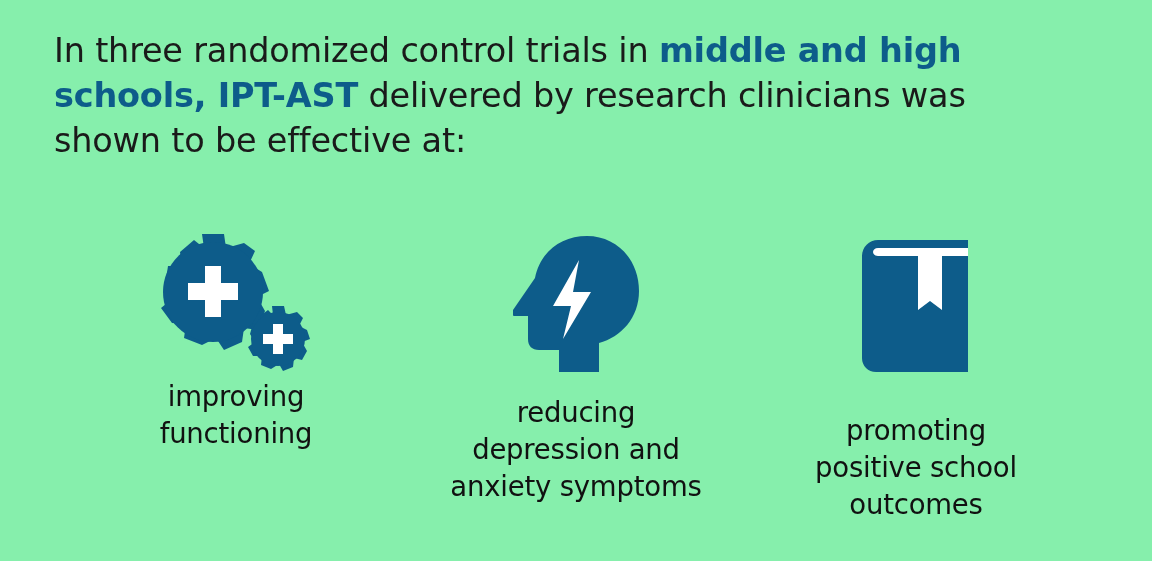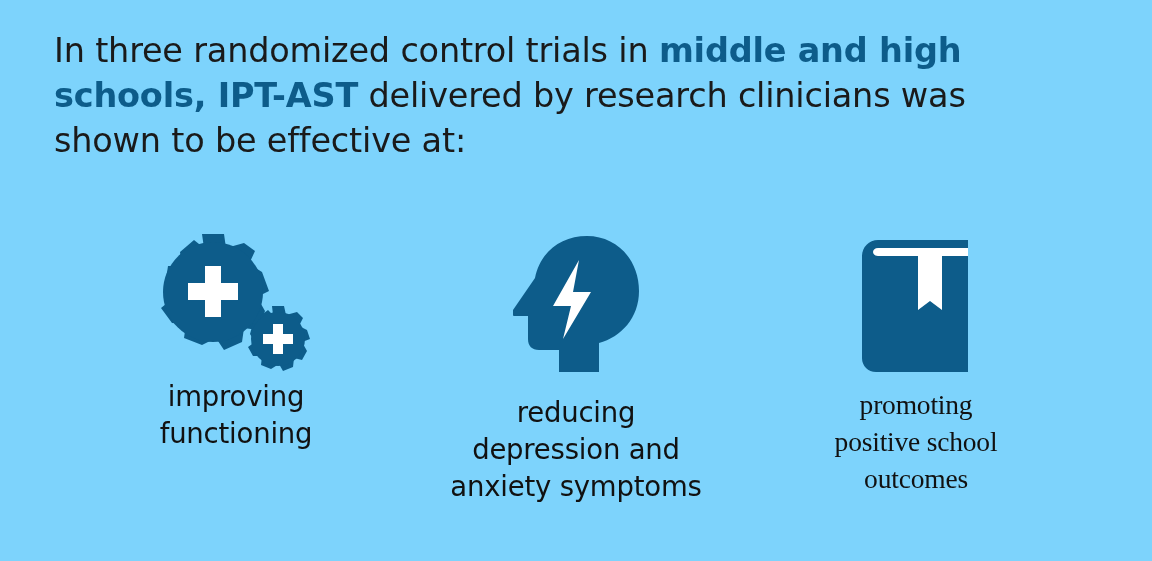--- a/index.html
+++ b/index.html
@@ -9,21 +9,21 @@
     background: #ffffff;
   }
   body {
     font-family: "DejaVu Sans", "Liberation Sans", sans-serif;
     -webkit-font-smoothing: antialiased;
   }
   .slide {
     position: relative;
     width: 1152px;
     height: 561px;
-    background: #7dd3fc;
+    background: #86efac;
     overflow: hidden;
   }
 
   
   .headline {
     position: absolute;
     left: 54px;
     top: 28px;
     width: 985px;
     font-family: "DejaVu Sans", "Liberation Sans", sans-serif;
@@ -72,21 +72,21 @@
     font-family: "DejaVu Sans", "Liberation Sans", sans-serif;
     font-size: 27.5px;
     line-height: 37px;
     color: #111111;
     text-align: center;
     font-weight: 400;
     letter-spacing: -0.2px;
     white-space: pre-line;
   }
   .col-gears .caption { margin-top: 6px; }
-  .col-book  .caption { margin-top: 14px; font-family: Liberation Serif, serif; }
+  .col-book  .caption { margin-top: 40px; }
 </style>
 </head>
 <body>
 
 <div class="slide">
 
   <div class="headline">
     <span>In three randomized control trials in </span><span class="hl">middle and high schools, IPT-AST</span><span> delivered by research clinicians was shown to be effective at:</span>
   </div>
 

